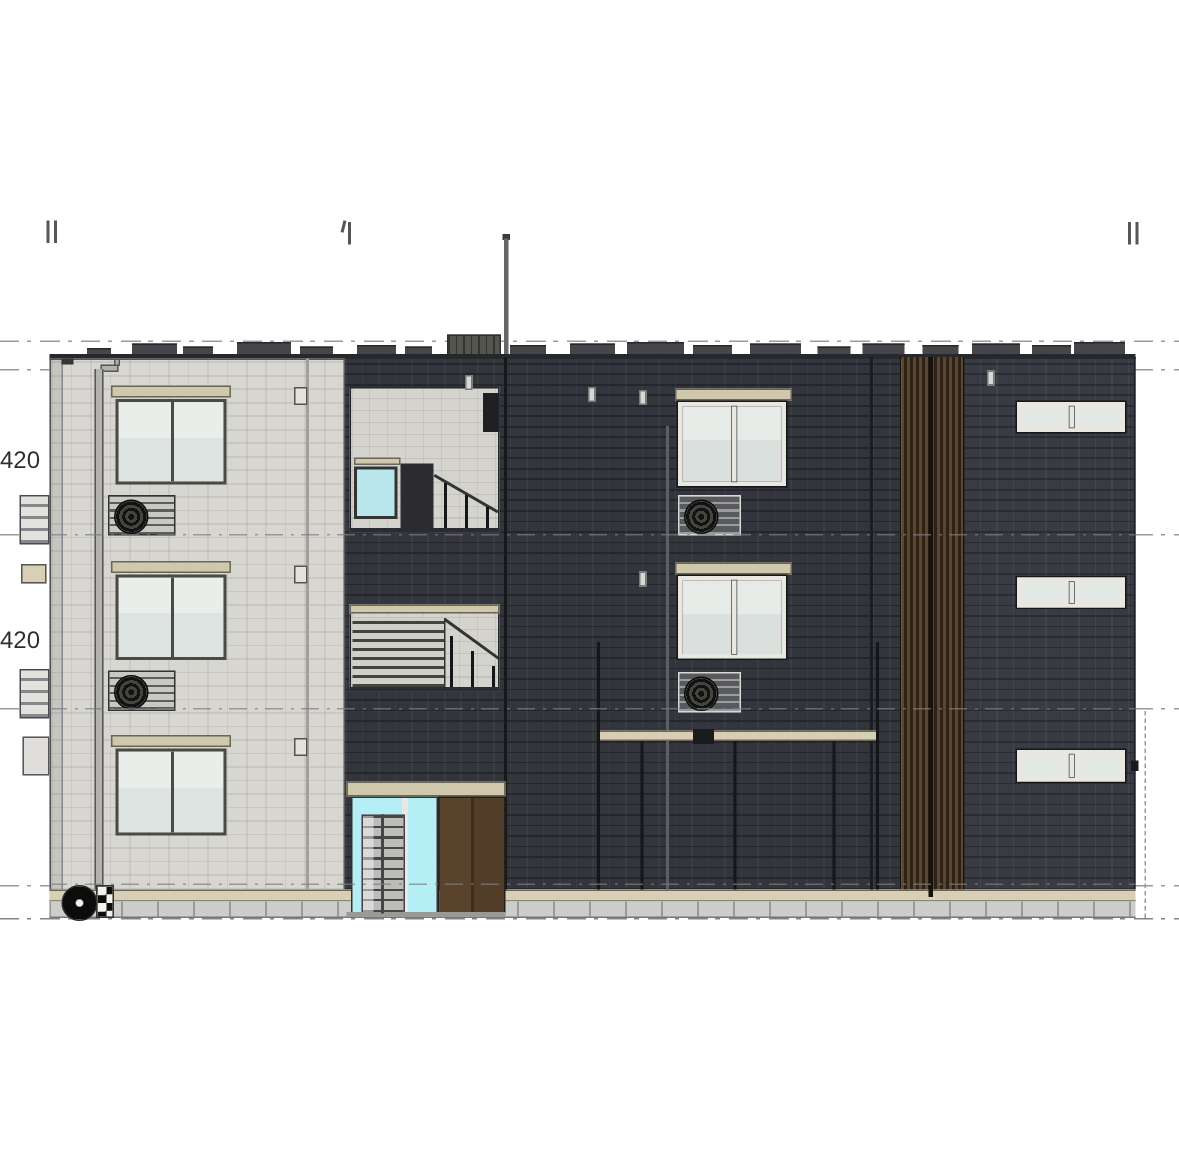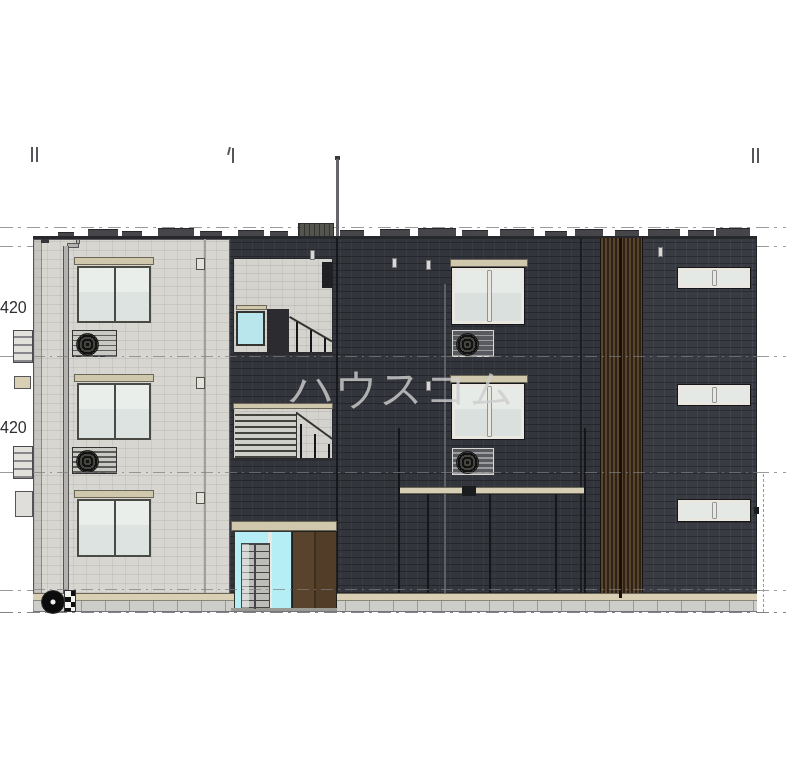--- a/index.html
+++ b/index.html
@@ -219,15 +219,14 @@
     </div>
   <div class="abs slot" style="left:678px;top:500px;width:72px;height:21px;z-index:4">
       <div class="mull"></div>
     </div>
   <div class="abs" style="left:754px;top:507px;width:5px;height:7px;background:#1a1b1f;z-index:4"></div>
 
   <div class="abs odash" style="left:33px;top:356px;width:724px"></div>
   <div class="abs odash" style="left:33px;top:472px;width:724px"></div>
   <div class="abs odash" style="left:33px;top:589px;width:724px"></div>
 
-  <div id="wm" class="abs" style="left:290px;top:360px">ハウスコム</div>
 
 </div>
 
 </body></html>

